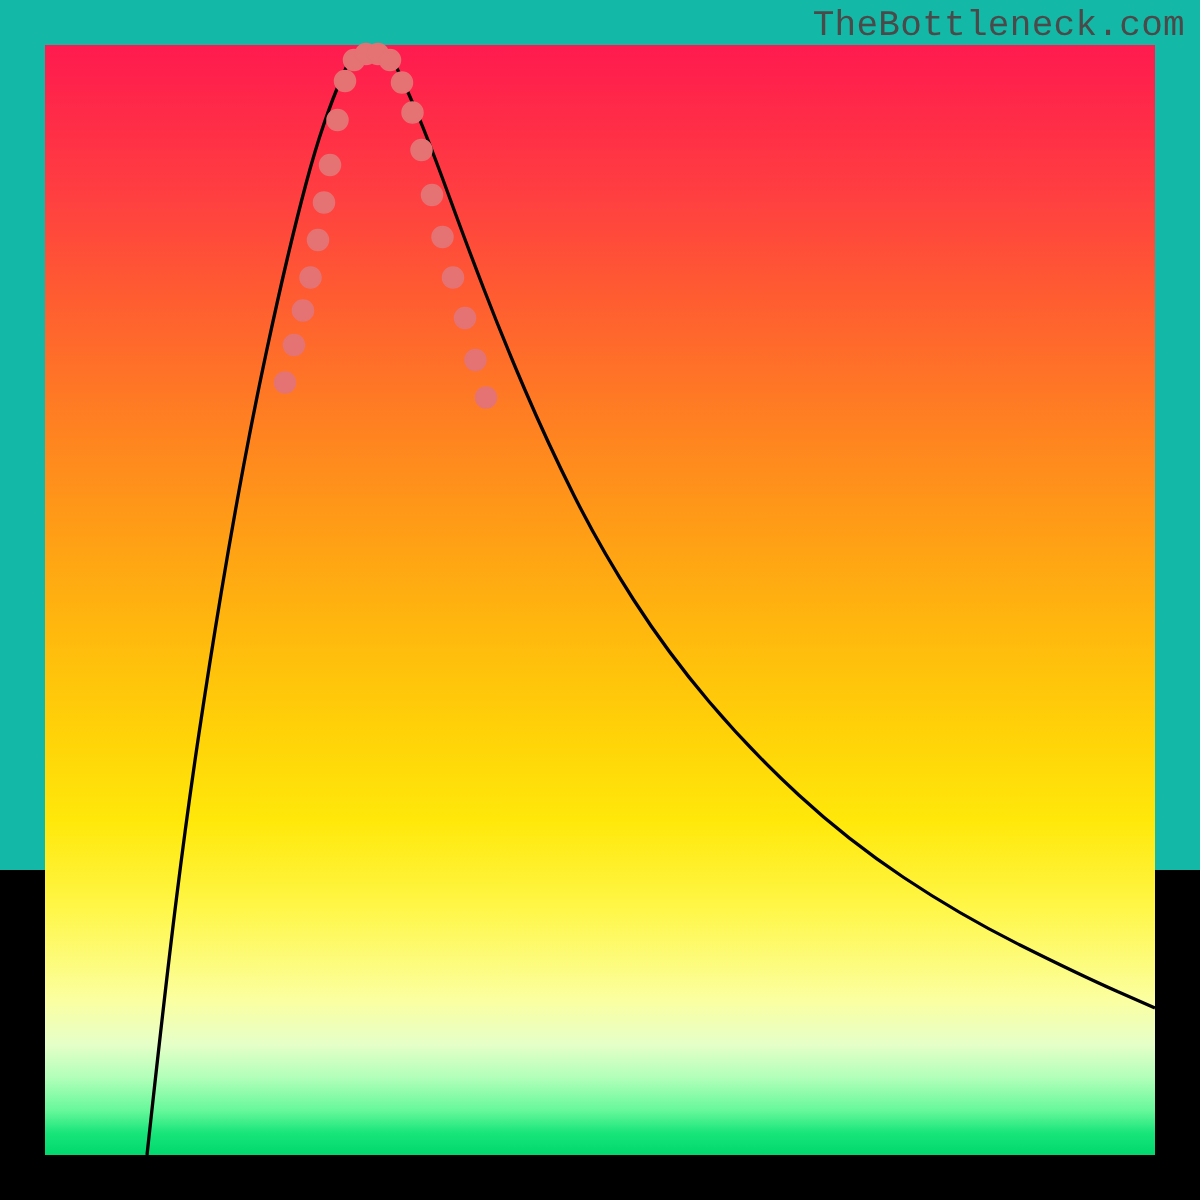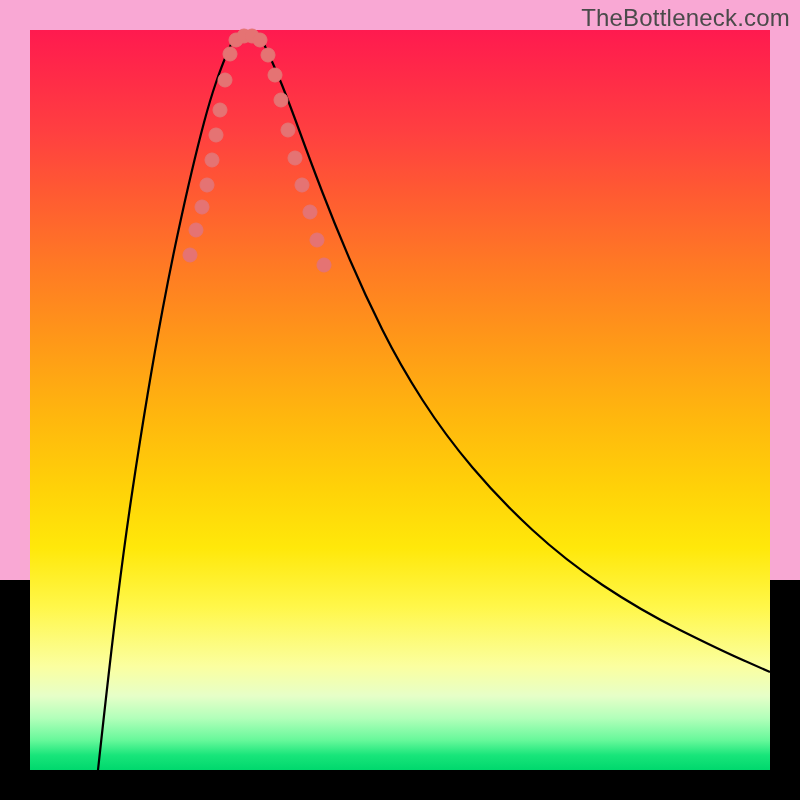--- a/index.html
+++ b/index.html
@@ -10,21 +10,22 @@
     overflow: hidden;
     background: #000;
     font-family: Arial, Helvetica, sans-serif;
   }
   .frame {
     position: absolute;
     left: 0;
     top: 0;
     width: 800px;
     height: 580px;
-    background: #f9a8d4;
+    background: #14b8a6;
+    font-family: Liberation Mono, monospace;
   }
   .plot {
     position: absolute;
     left: 30px;
     top: 30px;
     width: 740px;
     height: 740px;
     
     background: linear-gradient(to bottom,
       #ff1a4f 0%,

